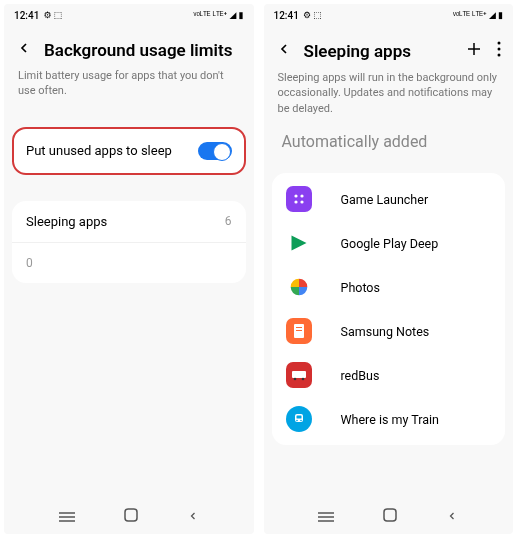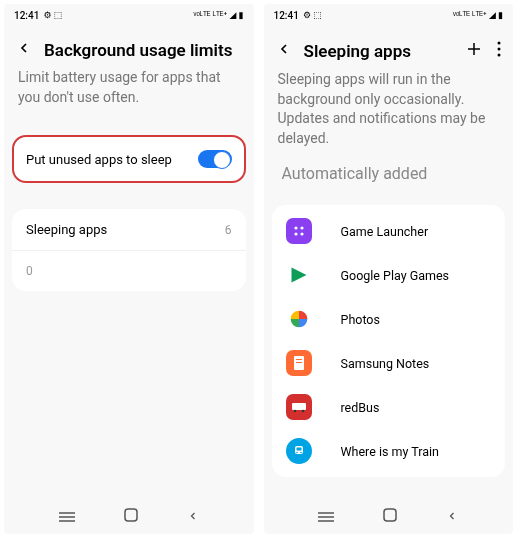--- a/index.html
+++ b/index.html
@@ -43,21 +43,21 @@
     gap: 12px;
   }
   .header-title {
     font-size: 17px;
     font-weight: 600;
     color: #000;
     flex: 1;
   }
   .header-actions { display: flex; align-items: center; gap: 14px; }
   .subtitle {
-    font-size: 14px;
+    font-size: 11px;
     color: #777;
     padding: 0 14px 12px 14px;
     line-height: 1.4;
   }
   .card {
     background: #fff;
     margin: 16px 8px 10px 8px;
     border-radius: 14px;
   }
   .toggle-row {
@@ -232,21 +232,21 @@
           </svg>
       </div>
       <span class="app-name">Game Launcher</span>
     </div>
     <div class="app-row">
       <div class="app-icon" style="background:#fff;">
         <svg width="20" height="20" viewBox="0 0 24 24">
             <path d="M3 3 L21 12 L3 21 Z" fill="#0d9d58"></path>
           </svg>
       </div>
-      <span class="app-name">Google Play Games</span>
+      <span class="app-name">Google Play Deep</span>
     </div>
     <div class="app-row">
       <div class="app-icon" style="background:#fff;">
         <svg width="20" height="20" viewBox="0 0 24 24">
             <path d="M12 2 A10 10 0 0 1 22 12 L12 12 Z" fill="#ea4335"></path>
             <path d="M22 12 A10 10 0 0 1 12 22 L12 12 Z" fill="#4285f4"></path>
             <path d="M12 22 A10 10 0 0 1 2 12 L12 12 Z" fill="#34a853"></path>
             <path d="M2 12 A10 10 0 0 1 12 2 L12 12 Z" fill="#fbbc04"></path>
           </svg>
       </div>

